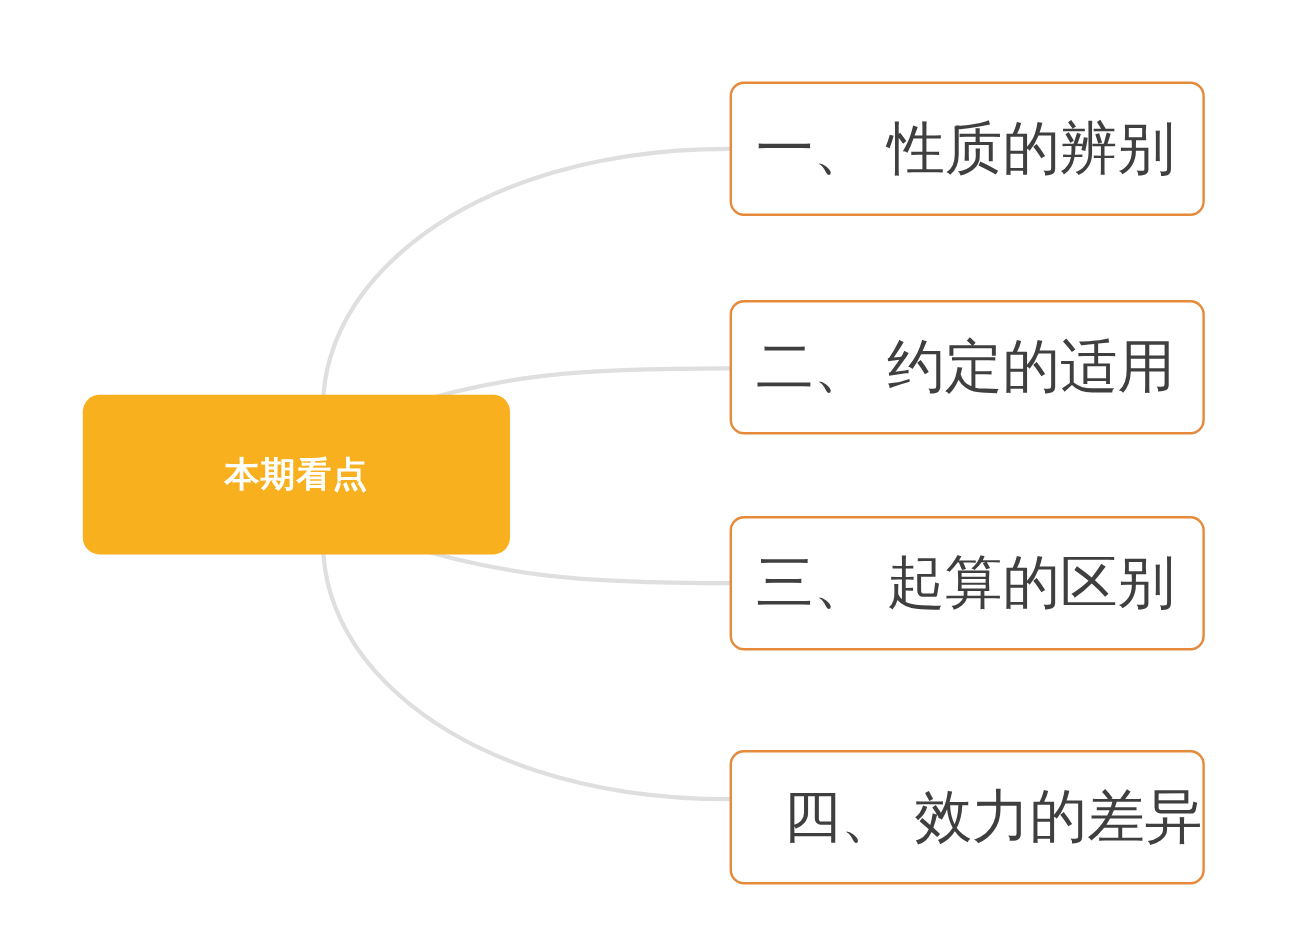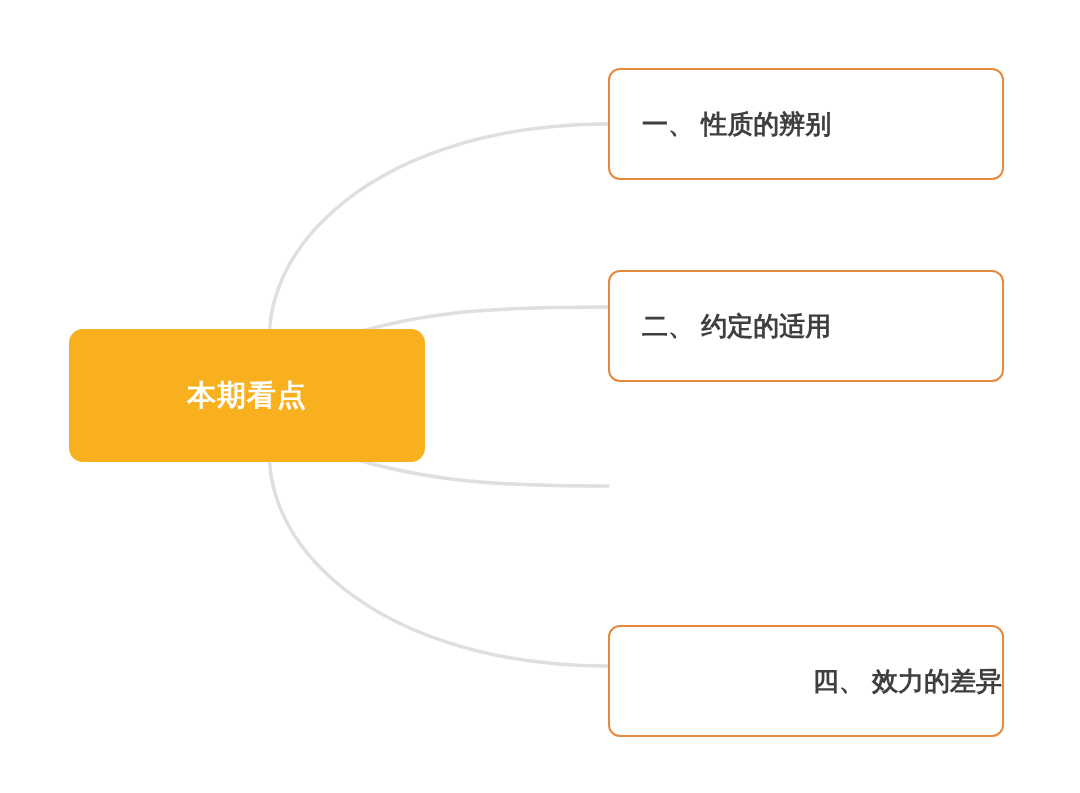--- a/index.html
+++ b/index.html
@@ -40,29 +40,29 @@
   }
   .topic-node {
     position: absolute;
     left: 608px;
     width: 396px; height: 112px;
     background: #ffffff;
     border: 2.5px solid #E5893B;
     border-radius: 12px;
     display: flex;
     align-items: center;
-    padding-left: 32px;
-    font-size: 26px;
-    font-weight: 700;
+    padding-left: 20px;
+    font-size: 48px;
+    font-weight: 400;
     color: #3F3F3F;
     cursor: default;
     white-space: nowrap;
   }
   .topic-1 { top: 68px; }
-  .topic-2 { top: 250px; margin-top: 20px; }
+  .topic-2 { top: 250px; }
   .topic-3 { top: 430px; }
   .topic-4 { top: 625px; justify-content: flex-end; }
 </style>
 </head>
 <body>
 
 <div class="stage">
 
   <svg class="links" viewBox="0 0 1080 793" aria-hidden="true">
     <path d="M 280 390 C 230 270, 360 124, 608 124"></path>
@@ -76,18 +76,21 @@
   </div>
 
   <div class="topic-node topic-1">
     <span>一、 性质的辨别</span>
   </div>
 
   <div class="topic-node topic-2">
     <span>二、 约定的适用</span>
   </div>
 
+  <div class="topic-node topic-3">
+    <span>三、 起算的区别</span>
+  </div>
 
   <div class="topic-node topic-4">
     <span>四、 效力的差异</span>
   </div>
 
 </div>
 
 </body></html>

